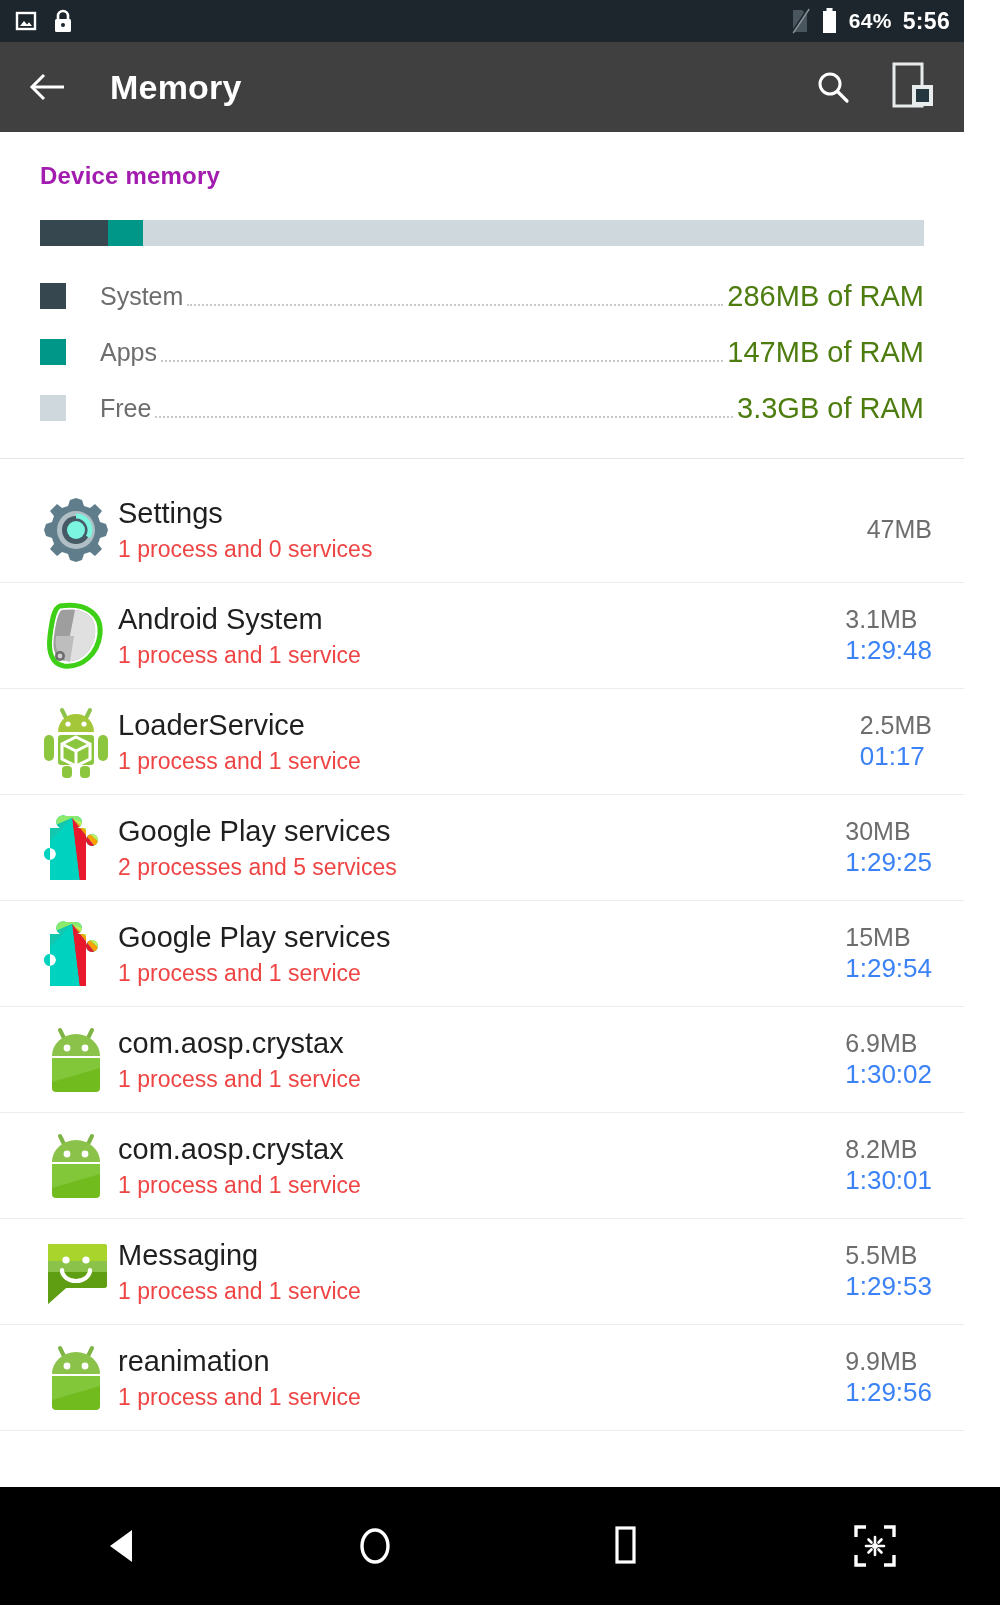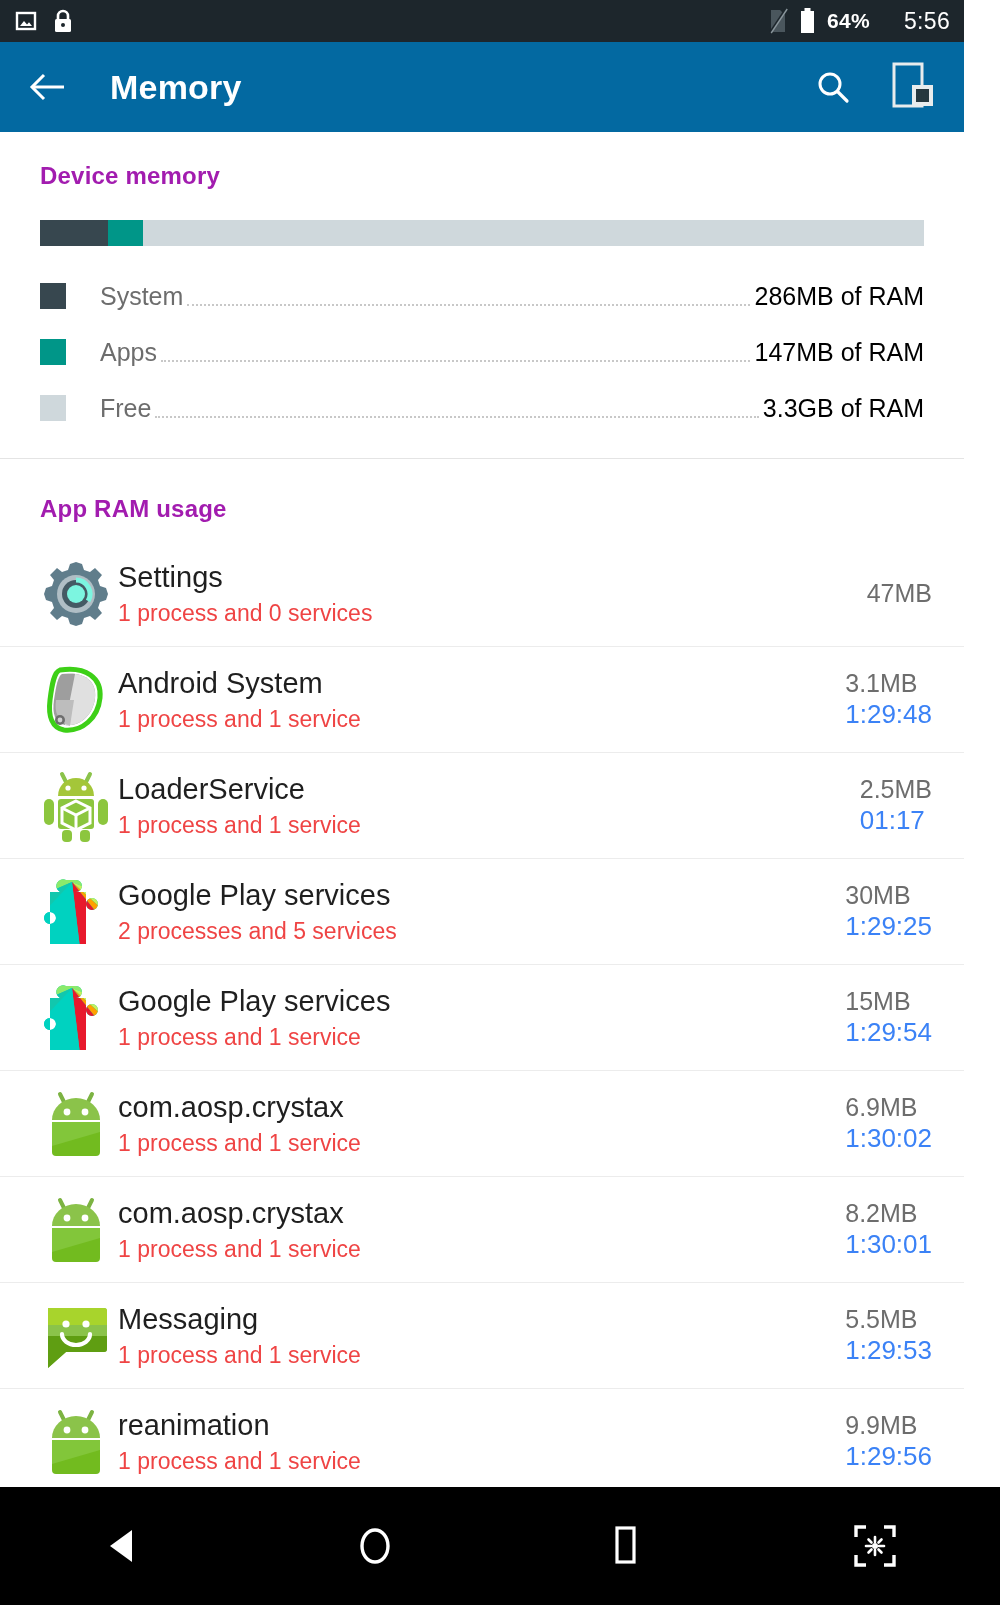--- a/index.html
+++ b/index.html
@@ -12,25 +12,25 @@
   .phone { position: relative; width: 964px; height: 1605px; background: #fff; }
 
   
   .statusbar {
     height: 42px; background: #1d262c; display: flex; align-items: center;
     padding: 0 14px; color: #ffffff;
   }
   .sb-left { display: flex; align-items: center; gap: 14px; }
   .sb-right { margin-left: auto; display: flex; align-items: center; gap: 11px; }
   .sb-text { font-size: 21px; font-weight: bold; letter-spacing: .3px; }
-  .sb-clock { font-size: 23px; font-weight: normal; letter-spacing: .3px; margin-left: 23px; }
+  .sb-clock { font-size: 23px; font-weight: bold; letter-spacing: .3px; }
 
   
   .toolbar {
-    height: 90px; background: #0369a1; display: flex; align-items: center;
+    height: 90px; background: #404040; display: flex; align-items: center;
     padding: 0 28px; color: #fff;
   }
   .tb-title {
     font-size: 34px; font-weight: bold; margin-left: 42px; letter-spacing: .2px;
   }
   .tb-actions { margin-left: auto; display: flex; align-items: center; gap: 38px; }
   .tb-btn { display: flex; align-items: center; justify-content: center; cursor: pointer; }
 
   
   .content { background: #fff; }
@@ -52,21 +52,21 @@
     display: flex; align-items: center; height: 56px;
   }
   .swatch { width: 26px; height: 26px; flex: 0 0 26px; }
   .leg-label {
     font-size: 25px; color: #6d6d6d; margin-left: 34px; white-space: nowrap;
   }
   .leaders {
     flex: 1 1 auto; border-bottom: 2px dotted #c8c8c8; margin: 0 4px;
     height: 20px; min-width: 10px;
   }
-  .leg-value { font-size: 25px; color: #000000; white-space: nowrap; }
+  .leg-value { font-size: 29px; color: #4d7c0f; white-space: nowrap; }
 
   .divider-block { height: 22px; }
   .hr { height: 1px; background: #e4e4e4; width: 100%; }
 
   
   .applist { margin-top: 18px; }
   .app-row {
     display: flex; align-items: center; height: 106px;
     padding: 0 32px 0 40px; border-bottom: 1px solid #ececec;
   }
@@ -189,21 +189,20 @@
           <div class="swatch" style="background: rgb(207, 216, 220);"></div>
           <div class="leg-label">Free</div>
           <div class="leaders"></div>
           <div class="leg-value">3.3GB of RAM</div>
         </div>
       </div>
 
     <div class="divider-block"></div>
     <div class="hr"></div>
 
-    <div class="section-head second">App RAM usage</div>
 
     <div class="applist" id="applist">
         <div class="app-row">
           <div class="app-icon">
             <svg width="72" height="72" viewBox="0 0 72 72">
         <path d="M36 4 l6 2 2 6 6 2 5-4 7 7-4 5 2 6 6 2 2 6-2 6-6 2-2 6 4 5-7 7-5-4-6 2-2 6-6 2-6-2-2-6-6-2-5 4-7-7 4-5-2-6-6-2-2-6 2-6 6-2 2-6-4-5 7-7 5 4 6-2 2-6z" fill="#607d8b"></path>
         <circle cx="36" cy="36" r="19" fill="#b0bec5"></circle>
         <circle cx="36" cy="36" r="14" fill="#455a64"></circle>
         <path d="M36 22 a14 14 0 0 1 12.1 21" fill="none" stroke="#7cf5e0" stroke-width="5"></path>
         <circle cx="36" cy="36" r="9" fill="#7cf5e0"></circle>

